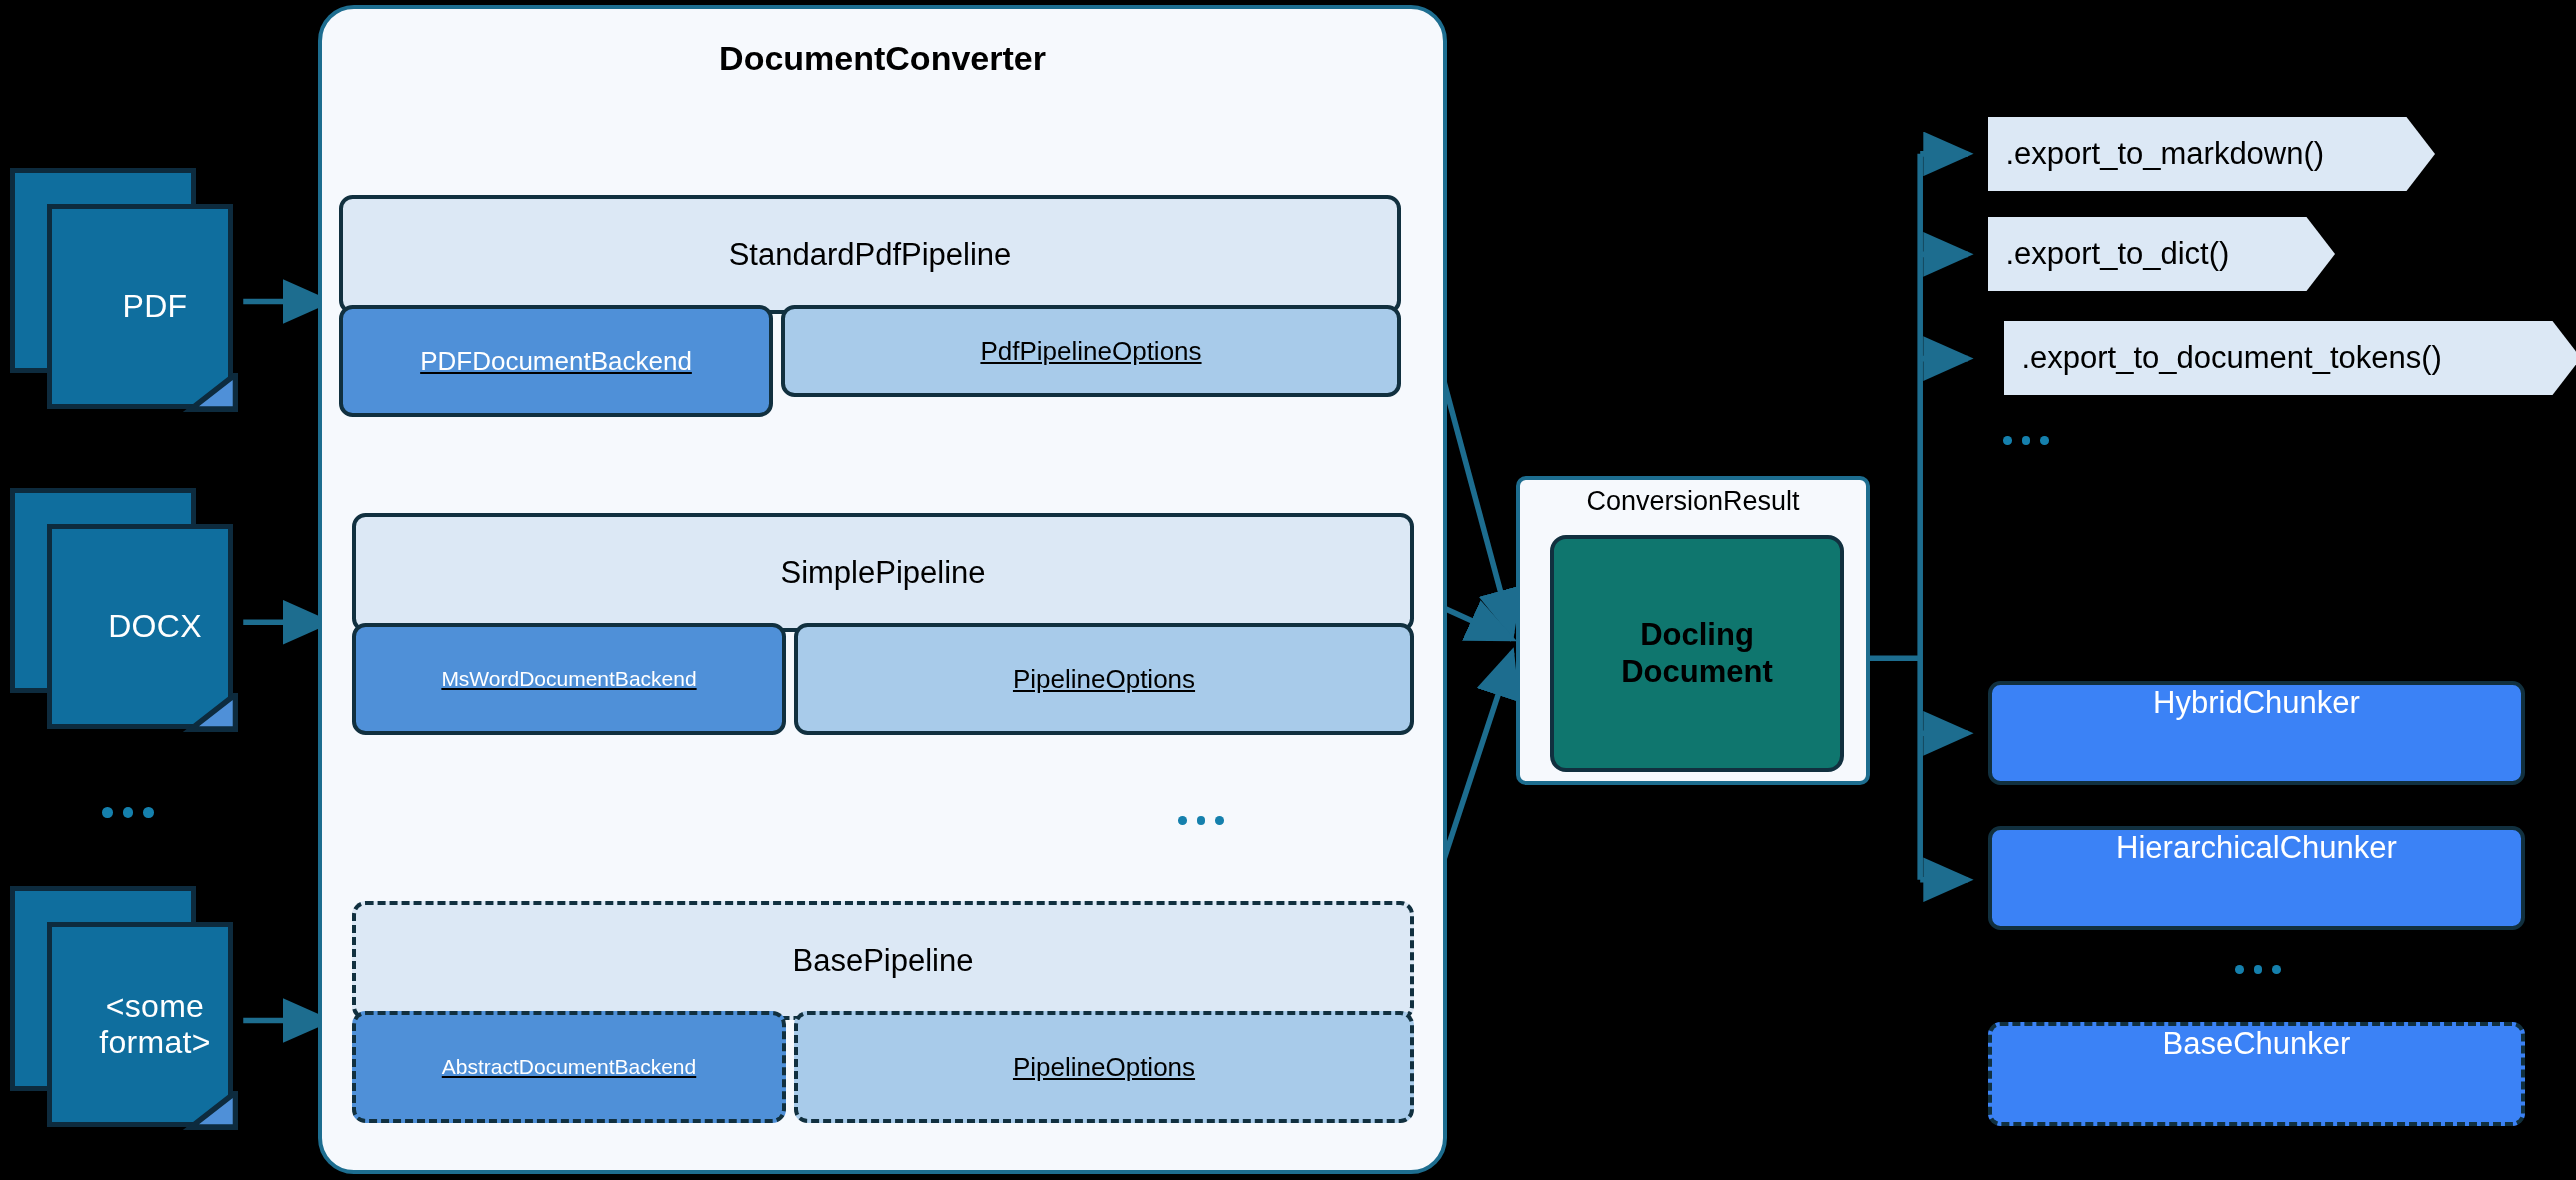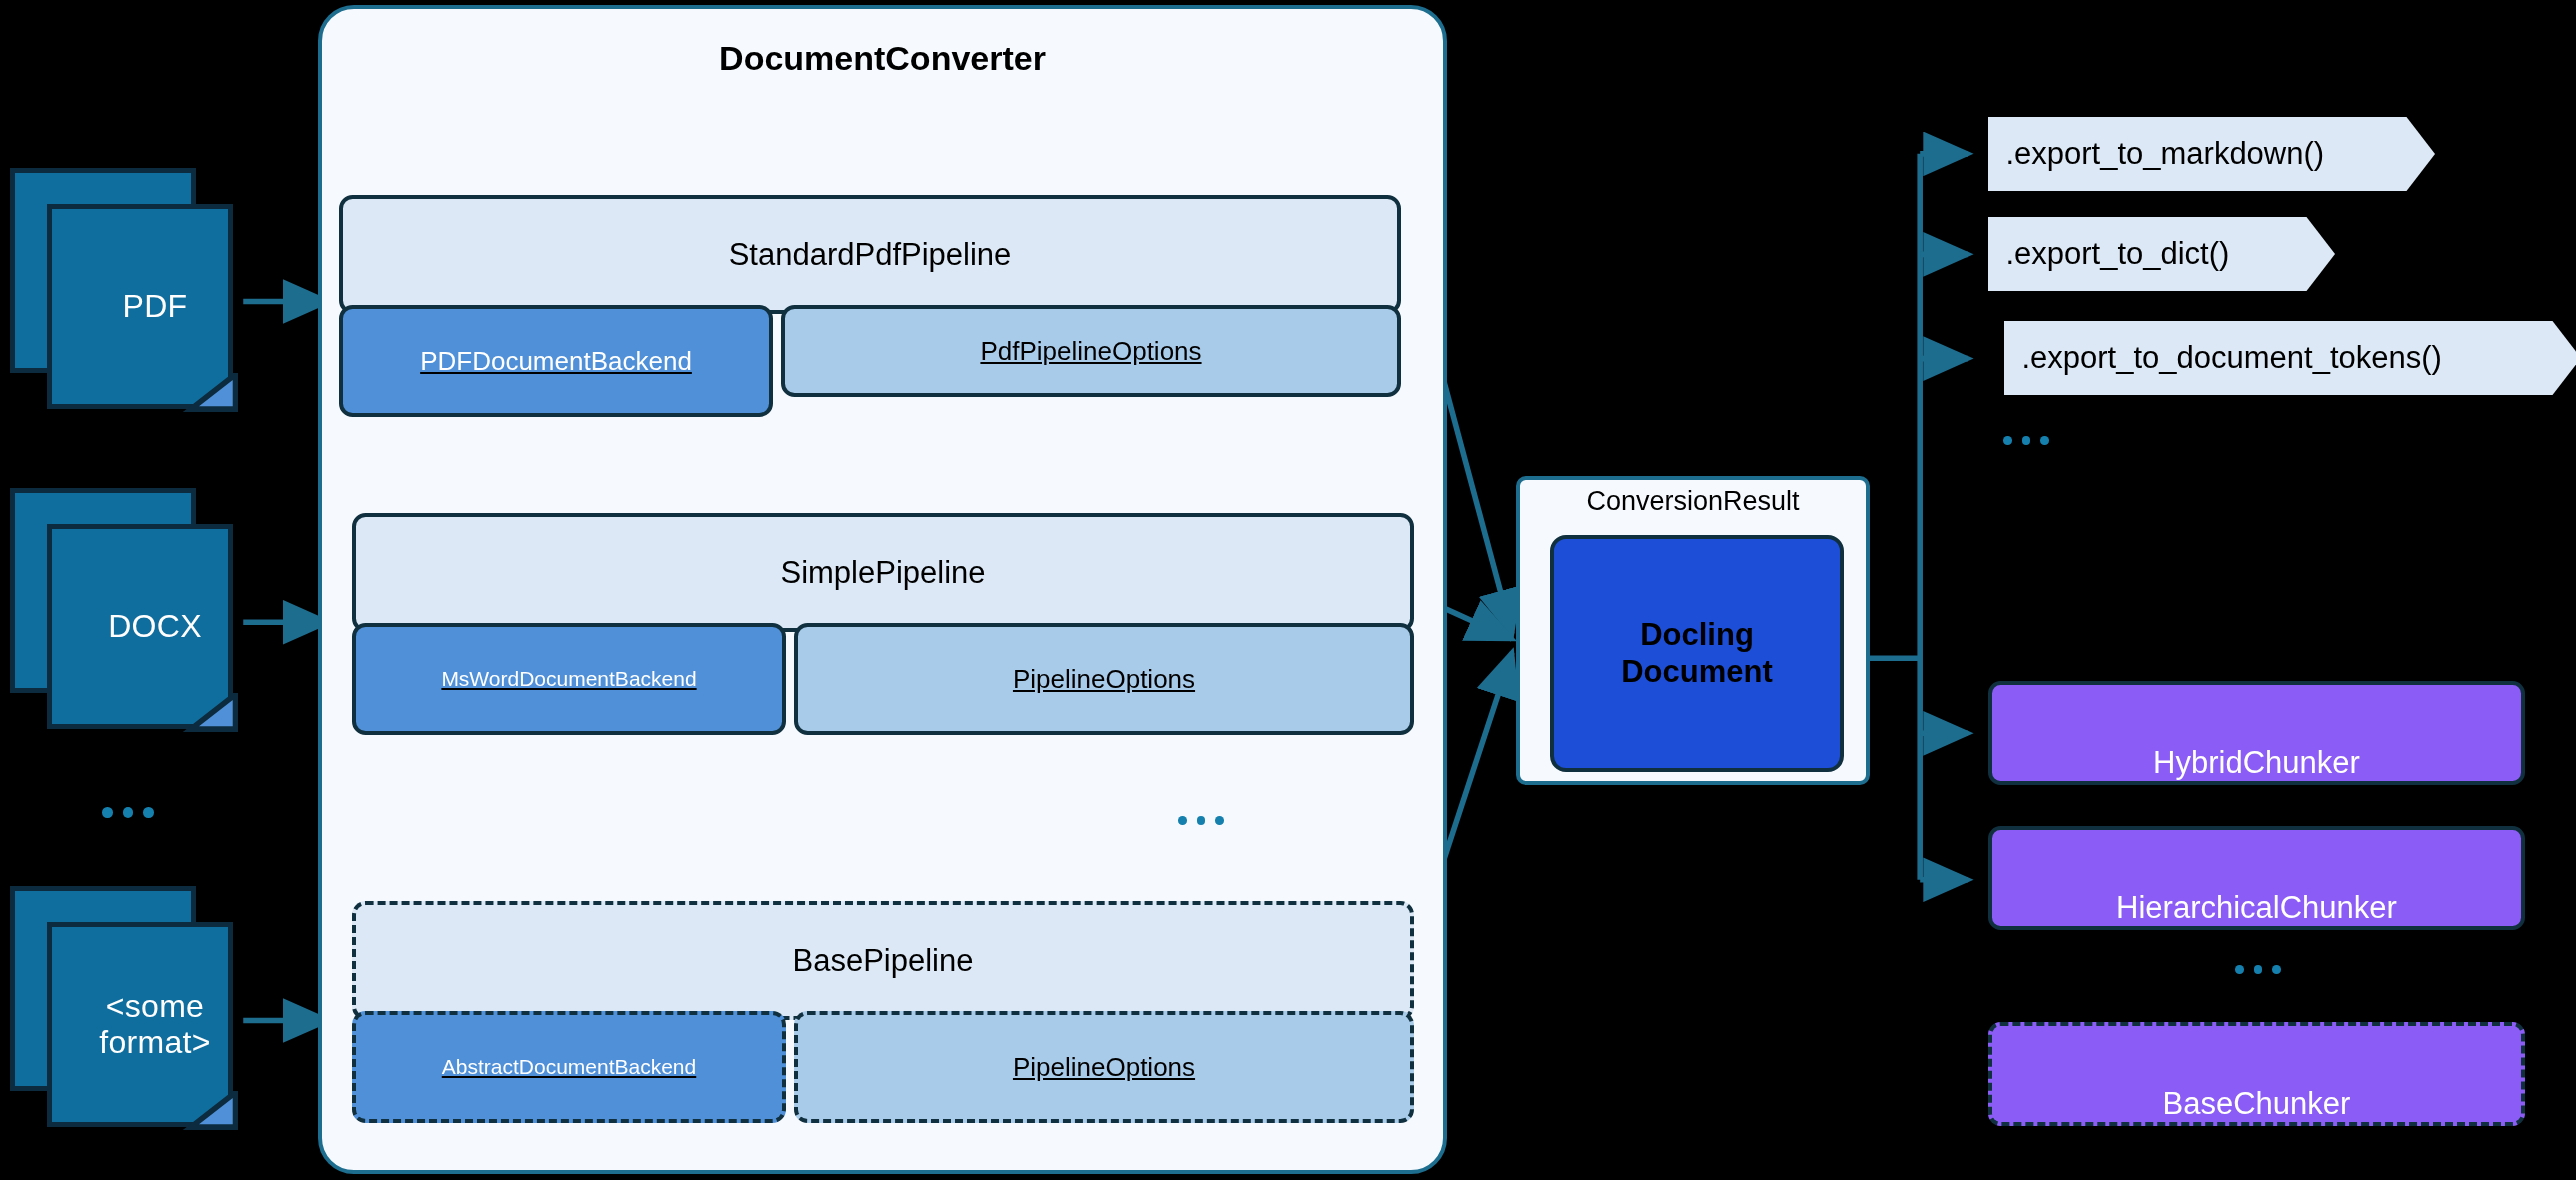--- a/index.html
+++ b/index.html
@@ -70,43 +70,43 @@
   
   .result-box{
     position:absolute;background:#f6f9fd;border:4.3px solid #1d6d8f;
     border-radius:10px;box-sizing:border-box;
   }
   .result-title{
     position:absolute;left:0;right:0;top:6.2px;text-align:center;
     font-size:27px;color:#000;
   }
   .docling{
-    position:absolute;background:#1d4ed8;border:4.3px solid #11303f;
+    position:absolute;background:#0f766e;border:4.3px solid #11303f;
     border-radius:16px;box-sizing:border-box;
     display:flex;align-items:center;justify-content:center;
   }
   .docling span{
     font-size:31px;font-weight:bold;color:#000;text-align:center;
     line-height:1.18;white-space:pre-line;
   }
 
   
   .chev{
     position:absolute;background:#dce8f5;
     display:flex;align-items:center;
     box-sizing:border-box;padding-left:17.4px;
     clip-path:polygon(0 0, calc(100% - 28.5px) 0, 100% 50%, calc(100% - 28.5px) 100%, 0 100%);
   }
   .chev span{font-size:31px;color:#000;white-space:nowrap;}
 
   
   .chunker{
-    position:absolute;background:#8b5cf6;border:4.3px solid #11303f;
+    position:absolute;background:#3b82f6;border:4.3px solid #11303f;
     border-radius:12.4px;box-sizing:border-box;
-    display:flex;align-items:flex-end;justify-content:center;
+    display:flex;align-items:flex-start;justify-content:center;
   }
   .chunker.dashed{border-style:dashed;}
   .chunker span{font-size:31px;color:#ffffff;white-space:nowrap;}
 
   
   .svg-layer{position:absolute;left:0;top:0;width:2576px;height:1180px;pointer-events:none;}
 </style>
 </head>
 <body>
 

